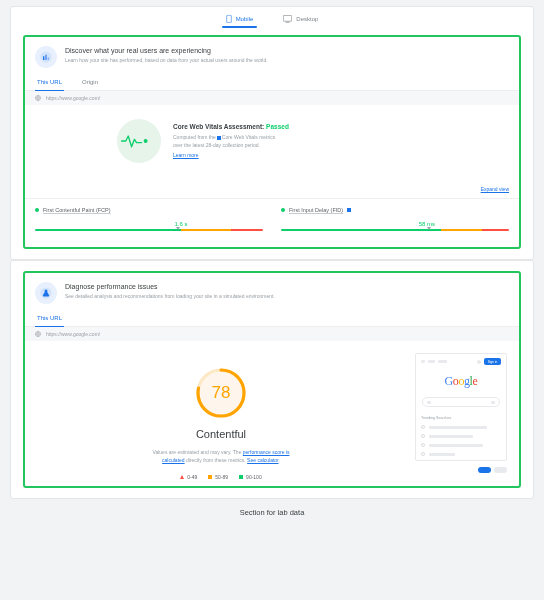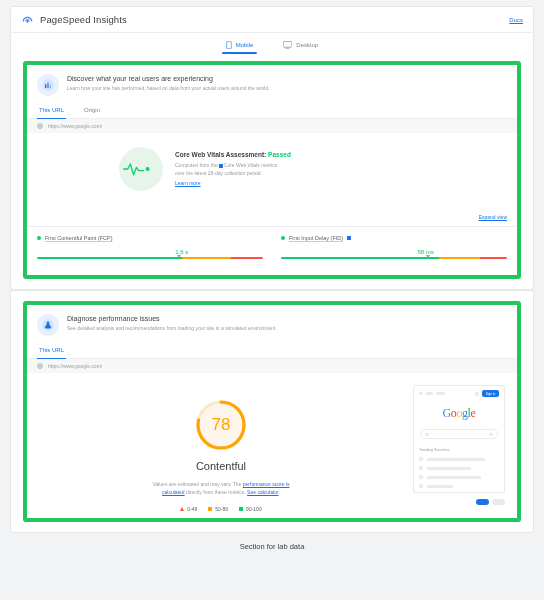--- a/index.html
+++ b/index.html
@@ -45,21 +45,21 @@
   .dev-tab.active { color: #1a73e8; }
   .dev-tab.active::after {
     content: ""; position: absolute; left: 0; right: 0; bottom: -1px;
     height: 1.5px; background: #1a73e8; border-radius: 1px;
   }
   .dev-tab svg { display: block; }
 
   
   .panel {
     margin: 4px 12px 10px 12px;
-    border: 4px solid #22c55e;
+    border: 2px solid #22c55e;
     border-radius: 3px;
     background: #fff;
   }
 
   
   .panel-head { display: flex; gap: 8px; padding: 9px 10px 7px; }
   .head-badge {
     width: 22px; height: 22px; border-radius: 50%;
     flex: 0 0 auto;
     display: flex; align-items: center; justify-content: center;
@@ -233,32 +233,20 @@
   .foot-pill { width: 13px; height: 6px; border-radius: 3px; background: #1a73e8; }
   .foot-pill.grey { background: #e8eaed; }
 </style>
 </head>
 <body>
 
 <div class="page">
 
   <div class="card">
 
-    <div class="appbar">
-      <span class="logo-icon">
-        <svg viewBox="0 0 24 24" width="13" height="13">
-          <path d="M12 5C6.9 5 3 9 3 13.7h2.2C5.2 10.1 8.2 7.2 12 7.2s6.8 2.9 6.8 6.5H21C21 9 17.1 5 12 5z" fill="#4285f4"></path>
-          <path d="M12 9.4c-2.3 0-4.2 1.9-4.2 4.3h8.4c0-2.4-1.9-4.3-4.2-4.3z" fill="#5e97f6"></path>
-          <circle cx="12" cy="14.6" r="1.5" fill="#1a73e8"></circle>
-        </svg>
-      </span>
-      <span class="app-title">PageSpeed Insights</span>
-      <span class="appbar-spacer"></span>
-      <a class="docs-link" href="#">Docs</a>
-    </div>
 
     <div class="device-tabs">
       <div class="dev-tab active">
         <svg width="6" height="8" viewBox="0 0 10 14">
           <rect x="1" y="0.5" width="8" height="13" rx="1.2" fill="none" stroke="#1a73e8" stroke-width="1"></rect>
         </svg>
         <span>Mobile</span>
       </div>
       <div class="dev-tab">
         <svg width="9" height="8" viewBox="0 0 14 12">

